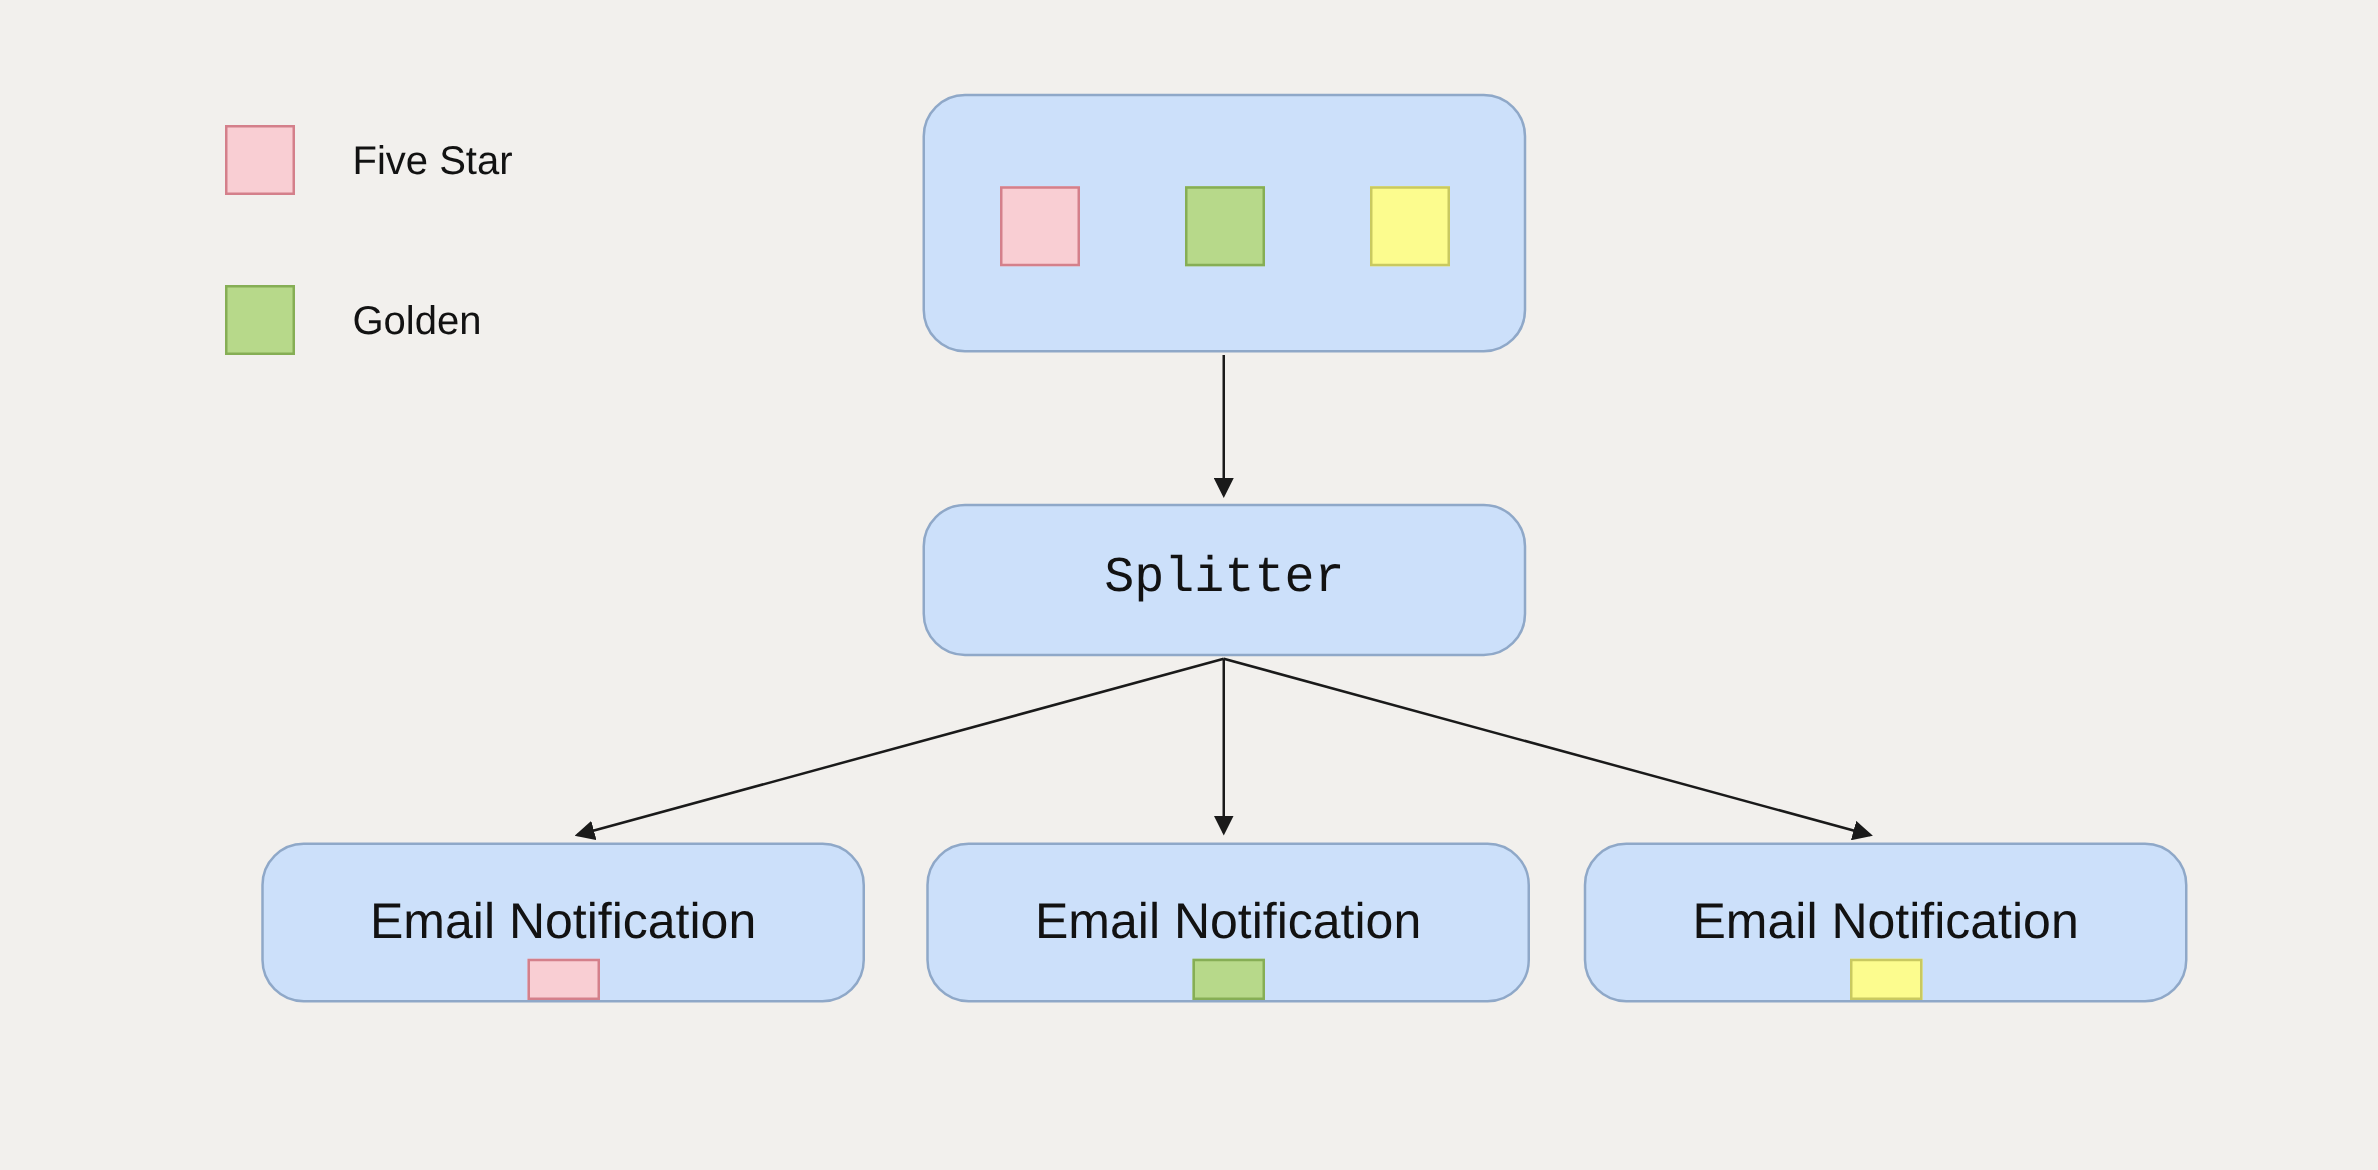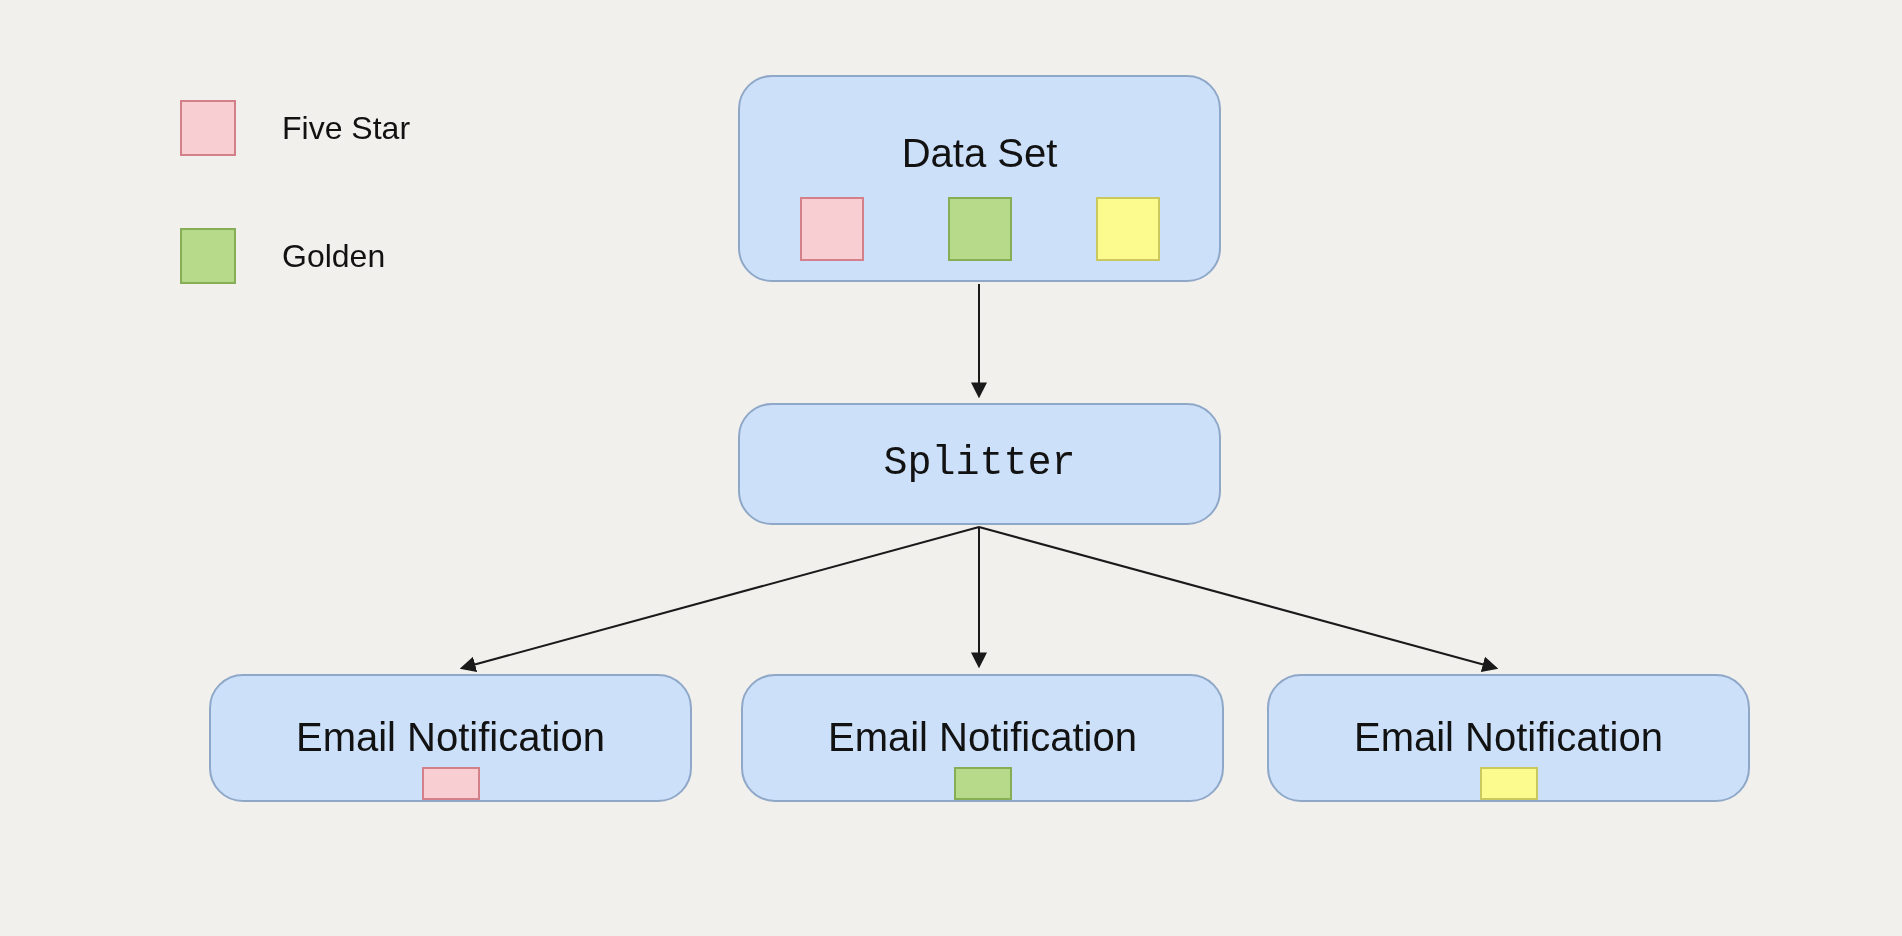--- a/index.html
+++ b/index.html
@@ -126,21 +126,20 @@
       <div class="swatch" style="background-color: rgb(249, 206, 211); border-color: rgb(212, 128, 139);"></div>
       <div class="legend-label">Five Star</div>
     </div>
     <div class="legend-row">
       <div class="swatch" style="background-color: rgb(183, 217, 138); border-color: rgb(134, 174, 85);"></div>
       <div class="legend-label">Golden</div>
     </div>
   </div>
 
   <div class="node node-dataset" style="background-color: rgb(204, 224, 250); border-color: rgb(143, 168, 200);">
-    <div class="node-label">Data Set</div>
     <div class="chip-row">
       <div class="chip" style="background-color: rgb(249, 206, 211); border-color: rgb(212, 128, 139);"></div>
       <div class="chip" style="background-color: rgb(183, 217, 138); border-color: rgb(134, 174, 85);"></div>
       <div class="chip" style="background-color: rgb(252, 252, 142); border-color: rgb(201, 201, 96);"></div>
     </div>
   </div>
 
   <div class="node node-splitter" style="background-color: rgb(204, 224, 250); border-color: rgb(143, 168, 200);">
     <div class="node-label">Splitter</div>
   </div>

